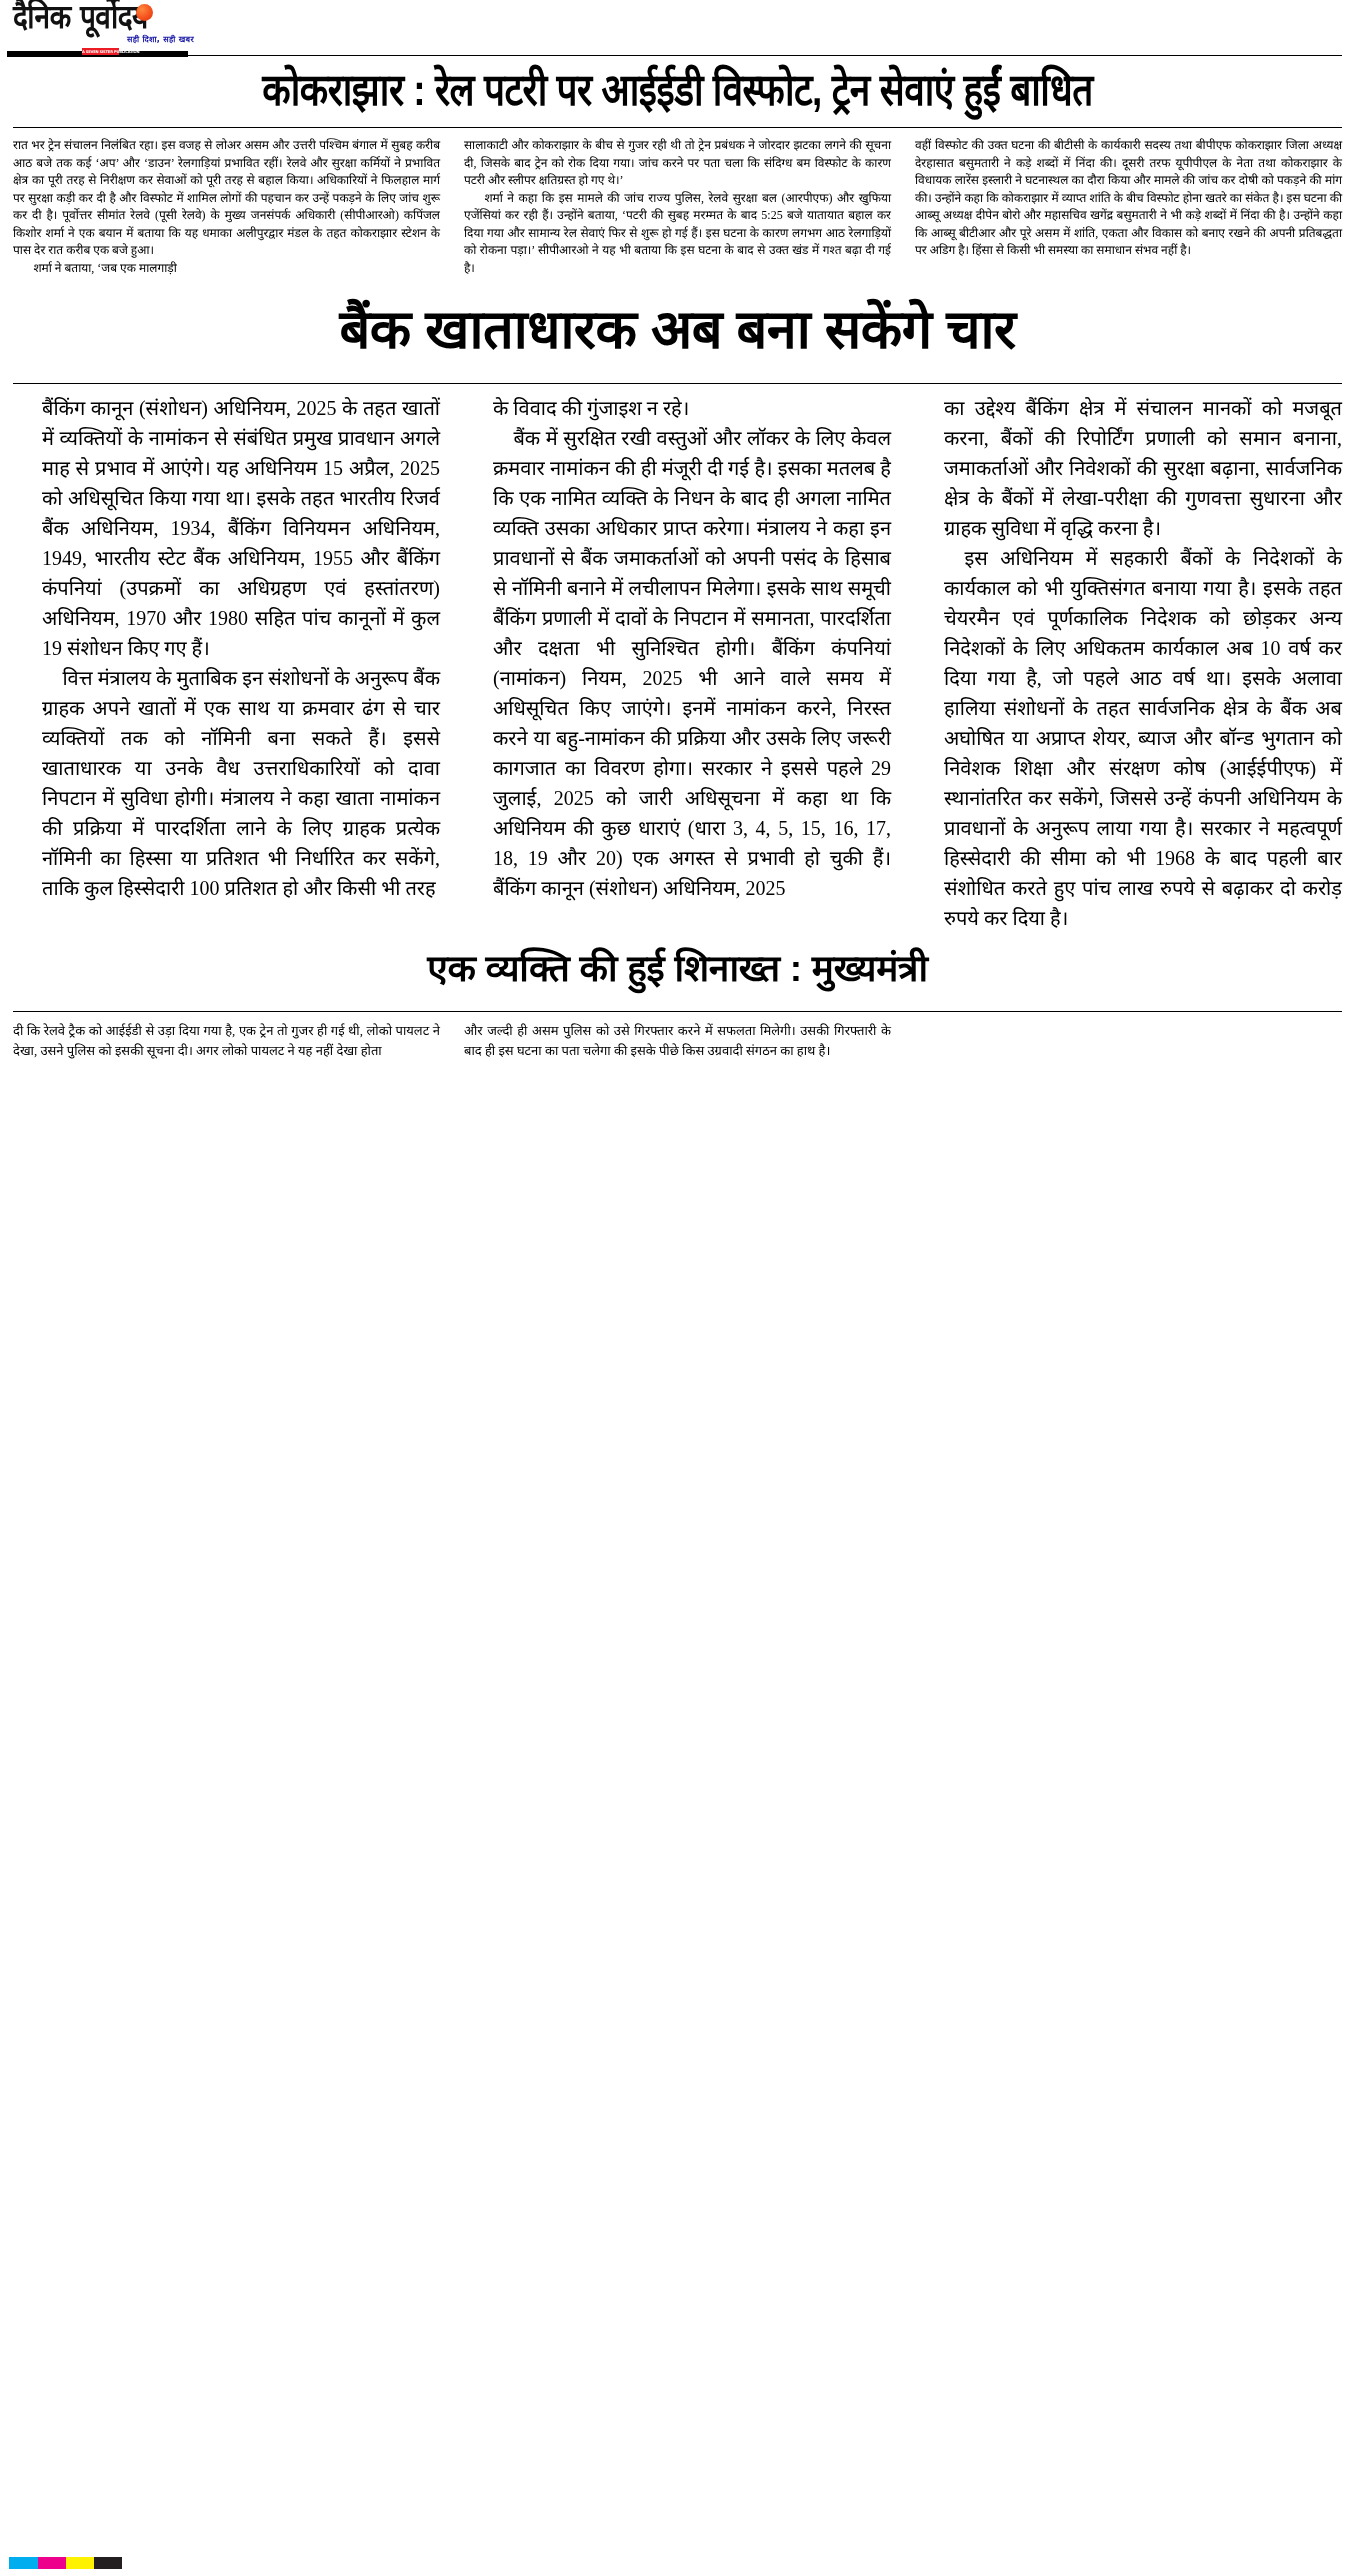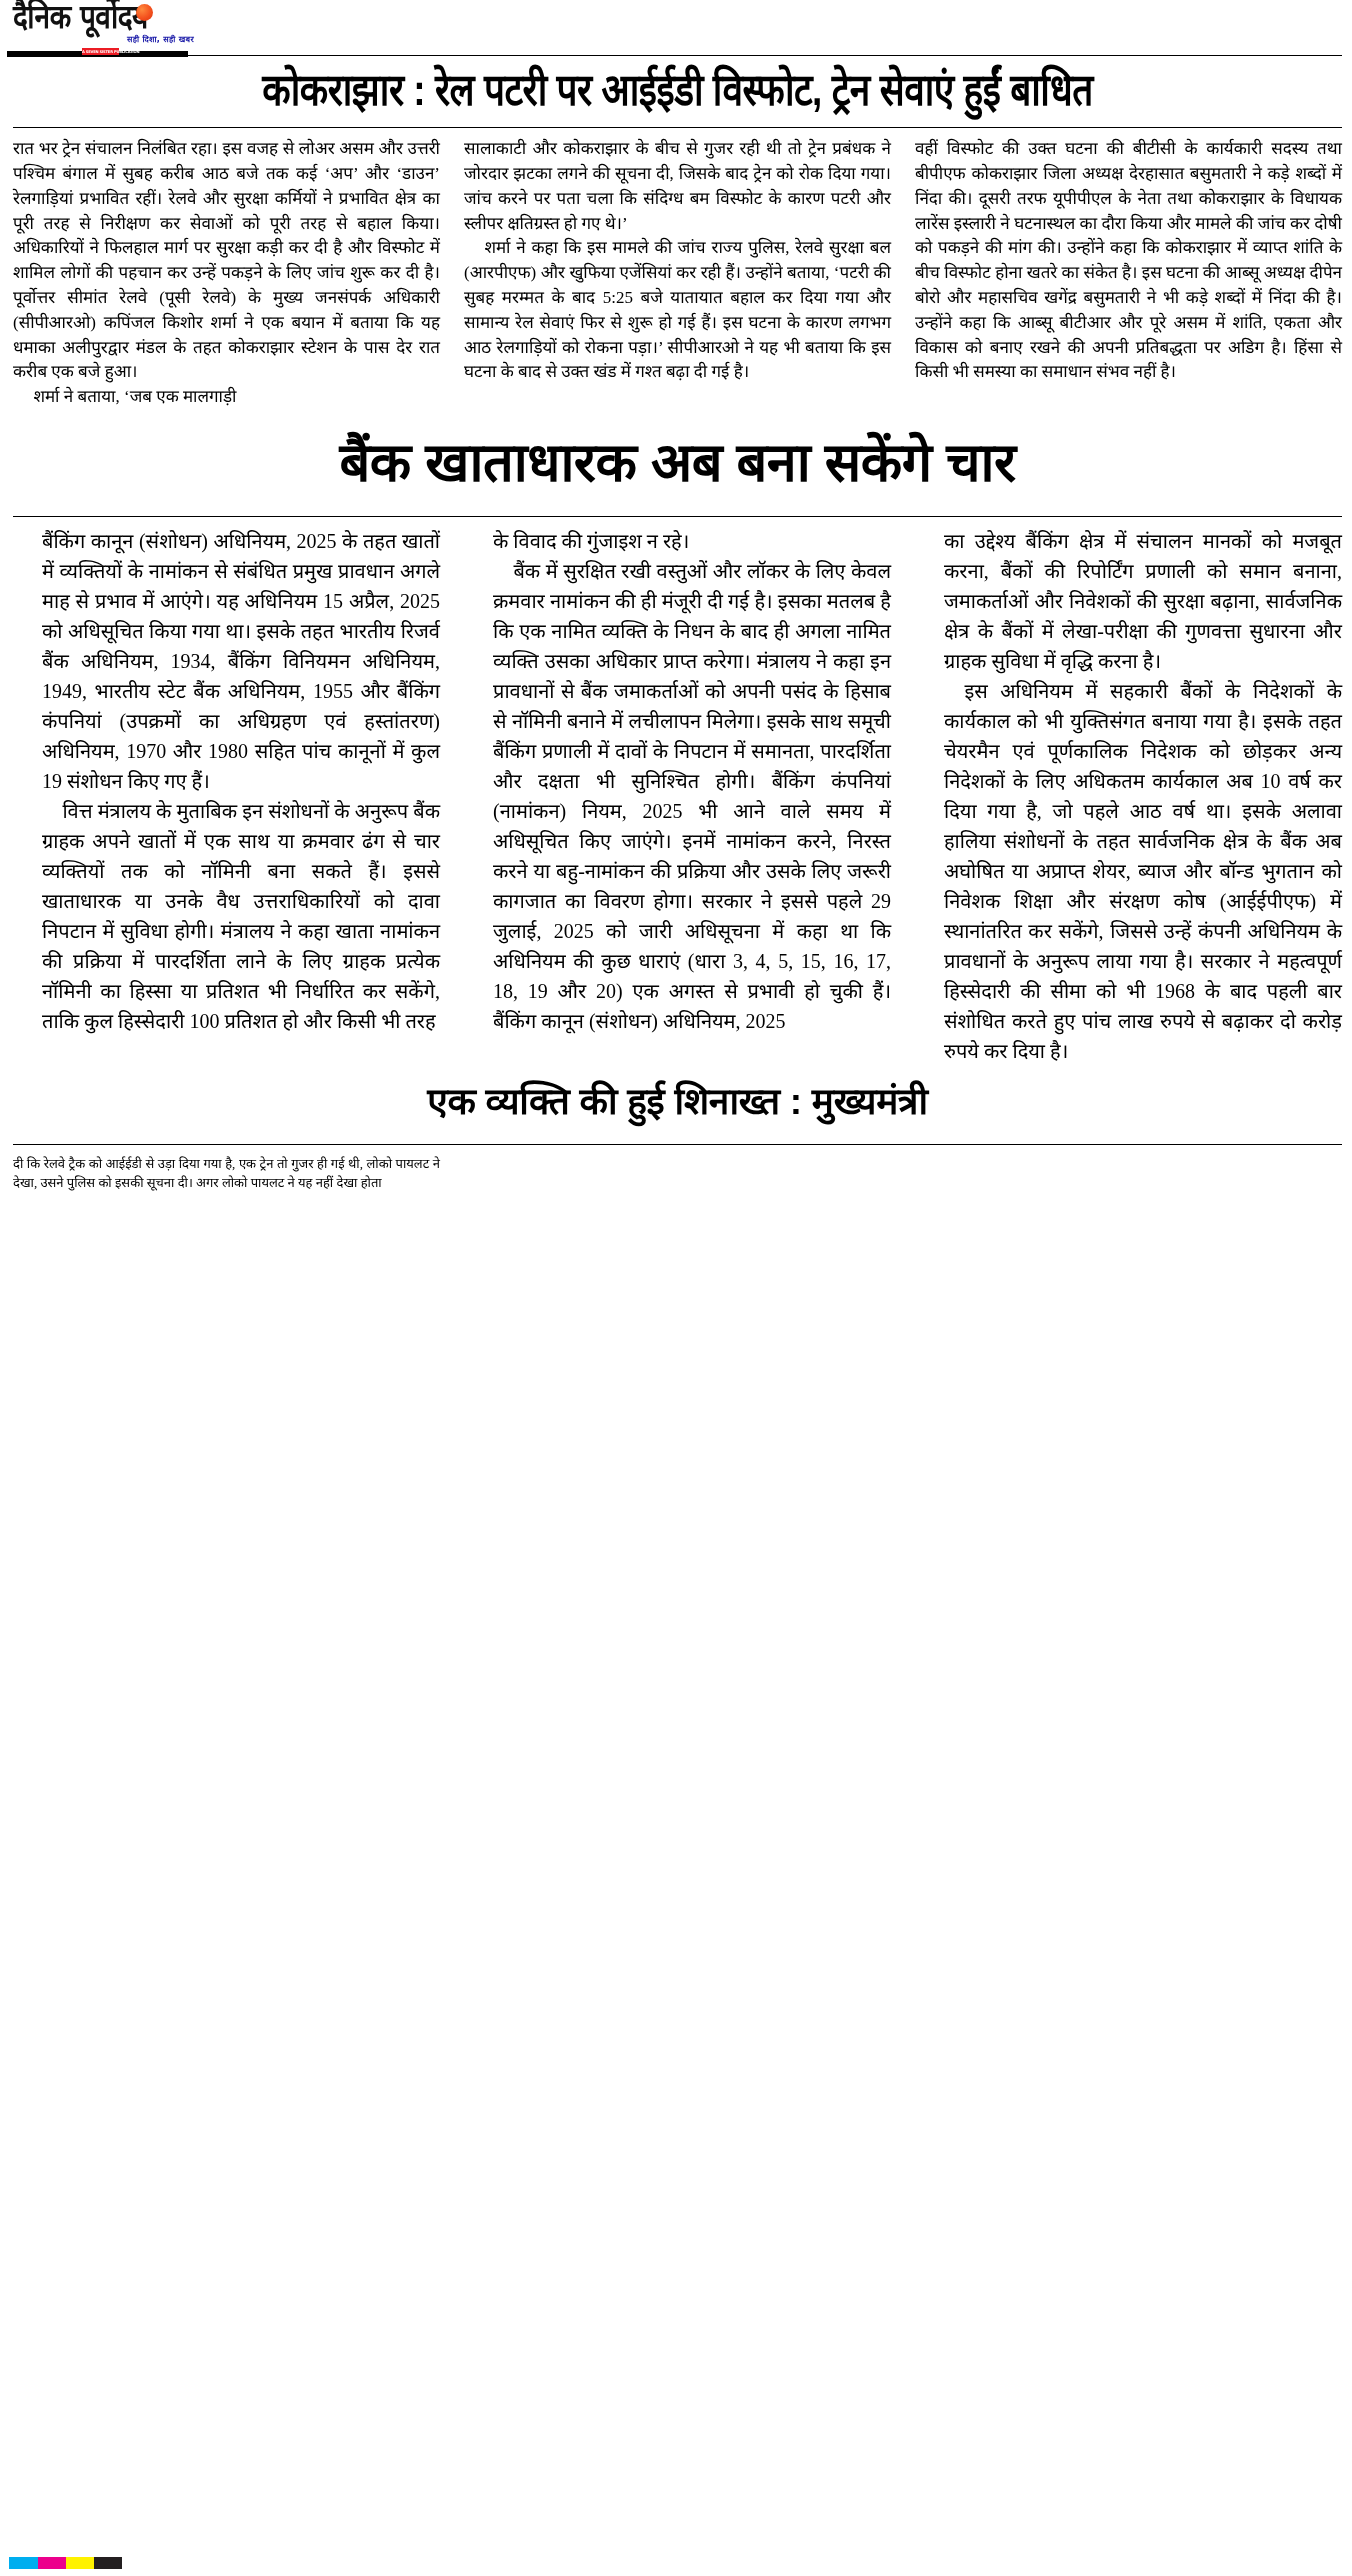--- a/index.html
+++ b/index.html
@@ -149,21 +149,21 @@
   }
   .col p {
     margin: 0;
     text-indent: 0;
   }
   .col p + p {
     text-indent: 20.4px;
   }
 
   
-  .article-lead .col { line-height: 1.46; font-size: 17px; }
+  .article-lead .col { line-height: 1.46; font-size: 12px; }
   .article-mid .col  { line-height: 1.50; font-size: 20px; margin-left: 29px; }
   .article-last .col { line-height: 1.50; font-size: 13px; }
 
   
   .cmyk-bar {
     position: absolute;
     left: 9.3px;
     bottom: 7.4px;
     display: flex;
     width: 113px;
@@ -228,20 +228,23 @@
     </div>
   </section>
 
   <section class="article article-last" style="margin-top:11px;">
     <h1 class="headline headline-sub">एक व्यक्ति की हुई शिनाख्त : मुख्यमंत्री</h1>
     <hr class="rule-thin">
     <div class="cols" style="margin-top:9.3px;">
       <div class="col">
         <p>दी कि रेलवे ट्रैक को आईईडी से उड़ा दिया गया है, एक ट्रेन तो गुजर ही गई थी, लोको पायलट ने देखा, उसने पुलिस को इसकी सूचना दी। अगर लोको पायलट ने यह नहीं देखा होता</p>
       </div>
+      <div class="col">
+        <p>और जल्दी ही असम पुलिस को उसे गिरफ्तार करने में सफलता मिलेगी। उसकी गिरफ्तारी के बाद ही इस घटना का पता चलेगा की इसके पीछे किस उग्रवादी संगठन का हाथ है।</p>
+      </div>
     </div>
   </section>
 
 </div>
 
 <div class="cmyk-bar">
   <i style="background: rgb(0, 174, 239);"></i>
   <i style="background: rgb(236, 0, 140);"></i>
   <i style="background: rgb(255, 242, 0);"></i>
   <i style="background: rgb(35, 31, 32);"></i>

